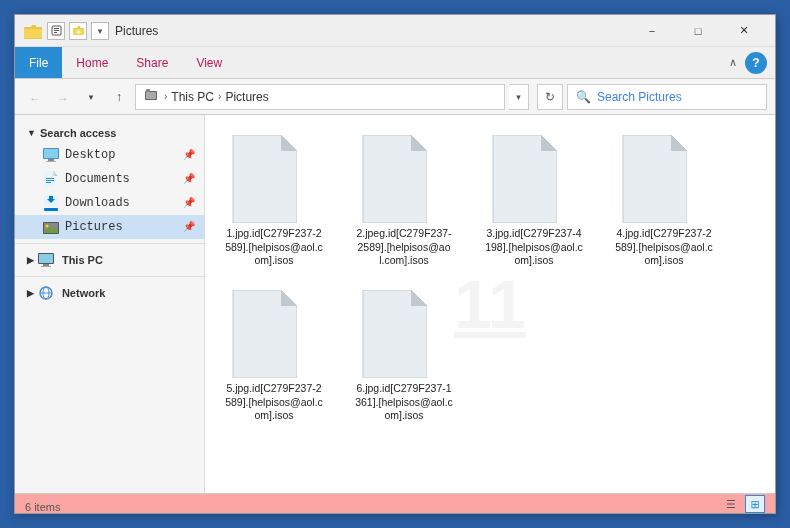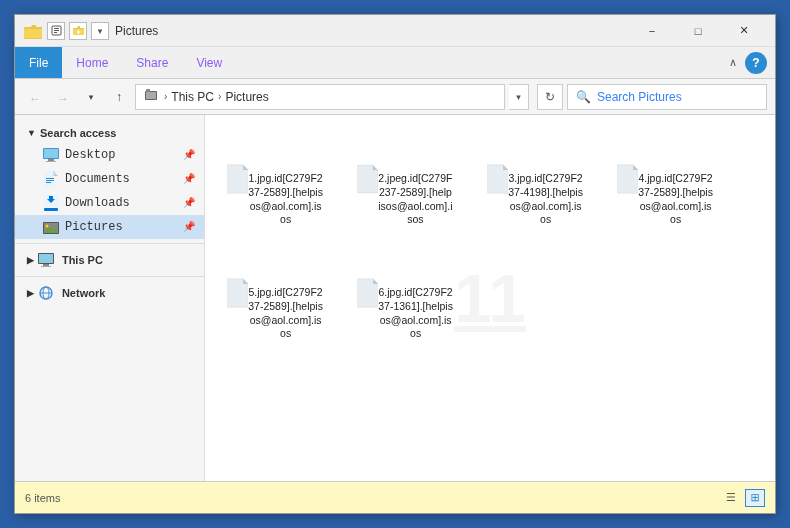--- a/index.html
+++ b/index.html
@@ -84,21 +84,21 @@
       display: flex;
       align-items: stretch;
       flex-shrink: 0;
     }
     .ribbon-tab {
       padding: 0 14px;
       display: flex;
       align-items: center;
       font-size: 12px;
       cursor: pointer;
-      color: #8b5cf6;
+      color: #be185d;
     }
     .ribbon-tab.active {
       background: #2a8dd4;
       color: white;
     }
     .ribbon-right {
       margin-left: auto;
       display: flex;
       align-items: center;
       padding-right: 8px;
@@ -276,22 +276,22 @@
     }
     .files-grid {
       display: grid;
       grid-template-columns: repeat(4, 120px);
       gap: 10px;
       padding: 4px;
     }
     .file-item {
       width: 110px;
       display: flex;
-      flex-direction: row;
-      align-items: flex-end;
+      flex-direction: column;
+      align-items: flex-start;
       cursor: pointer;
       padding: 6px;
       border-radius: 2px;
     }
     .file-icon {
       width: 72px;
       height: 88px;
       position: relative;
       margin-bottom: 4px;
     }
@@ -301,25 +301,25 @@
     }
     .file-name {
       font-size: 10.5px;
       color: #222;
       text-align: center;
       line-height: 1.3;
       word-break: break-all;
     }
     
     .status-bar {
-      height: 32px;
-      background: #fef9c3;
+      height: 20px;
+      background: #fca5a5;
       border-top: 1px solid #ccc;
       display: flex;
-      align-items: center;
+      align-items: flex-end;
       padding: 0 10px;
       font-size: 11px;
       color: #555;
       flex-shrink: 0;
     }
     .status-right {
       margin-left: auto;
       display: flex;
       gap: 4px;
       align-items: center;

